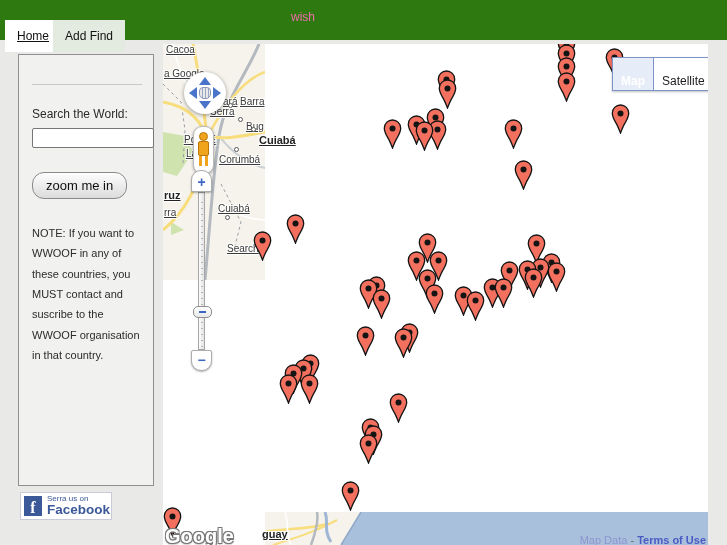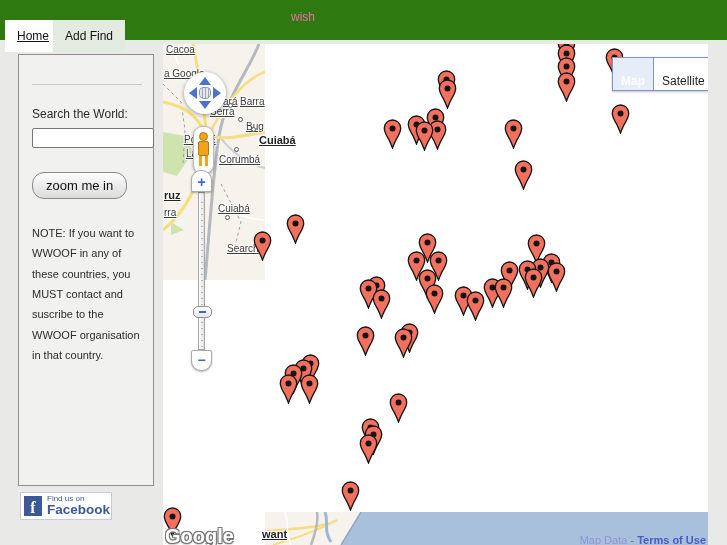--- a/index.html
+++ b/index.html
@@ -103,21 +103,21 @@
     <label class="search-label">Search the World:</label>
     <input class="search-input" type="text" value="" style="">
     <button class="zoom-btn">zoom me in</button>
     <p class="note">NOTE: If you want to WWOOF in any of these countries, you MUST contact and suscribe to the WWOOF organisation in that country.</p>
     
   </aside>
 
   <a class="fb-badge">
     <span class="fb-f">f</span>
     <span class="fb-text">
-      <span class="fb-small">Find us on</span>
+      <span class="fb-small">Serra us on</span>
       <span class="fb-big">Facebook</span>
     </span>
   </a>
 
   <div class="map">
 
     <div class="tile-left">
       <svg width="102" height="236" viewBox="0 0 102 236">
         <rect x="0" y="0" width="102" height="236" fill="#f6f3ec"></rect>
         <polygon points="0,88 22,92 30,108 14,132 0,128" fill="#cfe3ae"></polygon>
@@ -160,21 +160,21 @@
         <div class="map-label" style="left: 83px; top: 77px;">Bug</div>
         <div class="map-label" style="left: 21px; top: 90px;">Po</div>
         <div class="map-label" style="left: 46px; top: 90px;">E</div>
         <div class="map-label" style="left: 23px; top: 104px;">La</div>
         <div class="map-label bold" style="left: 52px; top: 90px; margin-left: 44px;">Cuiabá</div>
         <div class="map-label" style="left: 56px; top: 110px;">Corumbá</div>
         <div class="map-label bold" style="left: 1px; top: 145px;">ruz</div>
         <div class="map-label" style="left: 1px; top: 163px;">rra</div>
         <div class="map-label" style="left: 55px; top: 159px;">Cuiabá</div>
         <div class="map-label" style="left: 64px; top: 199px;">Search</div>
-        <div class="map-label bold" style="left: 99px; top: 484px;">want</div>
+        <div class="map-label bold" style="left: 99px; top: 484px;">guay</div>
         <div class="town-dot" style="left: 71px; top: 103px;"></div>
         <div class="town-dot" style="left: 62px; top: 171px;"></div>
         <div class="town-dot" style="left: 75px; top: 73px;"></div>
         <div class="town-dot" style="left: 88px; top: 83px;"></div>
         <div class="town-dot" style="left: 65px; top: 59px;"></div>
       </div>
     <div id="markers-layer">
         <div class="marker" style="left: 393.5px; top: -10.5px;">
           <svg width="19" height="30" viewBox="0 0 19 30">
             <path d="M9.5 1C4.9 1 1.3 4.6 1.3 9.2c0 3 1.8 6.6 3.6 9.6C6.8 22 9.5 29 9.5 29s2.7-7.2 4.6-10.2c1.8-3 3.6-6.6 3.6-9.6C17.7 4.6 14.1 1 9.5 1z" fill="#f3705f" stroke="#141414" stroke-width="1.3"></path>

